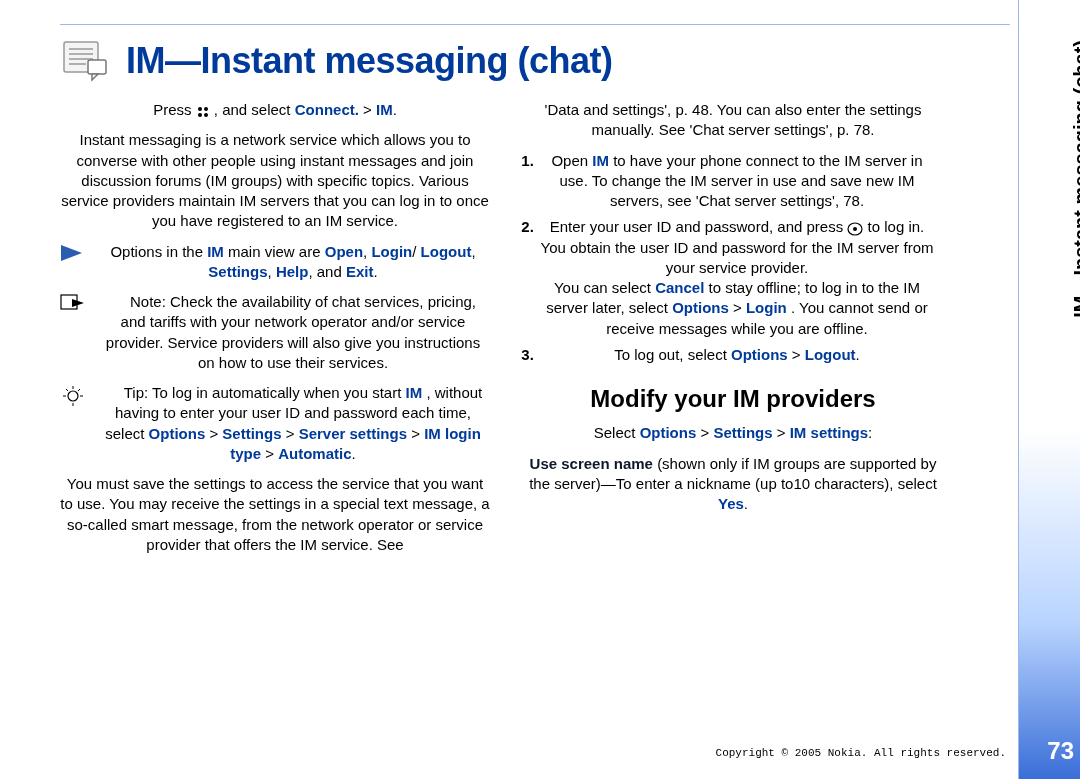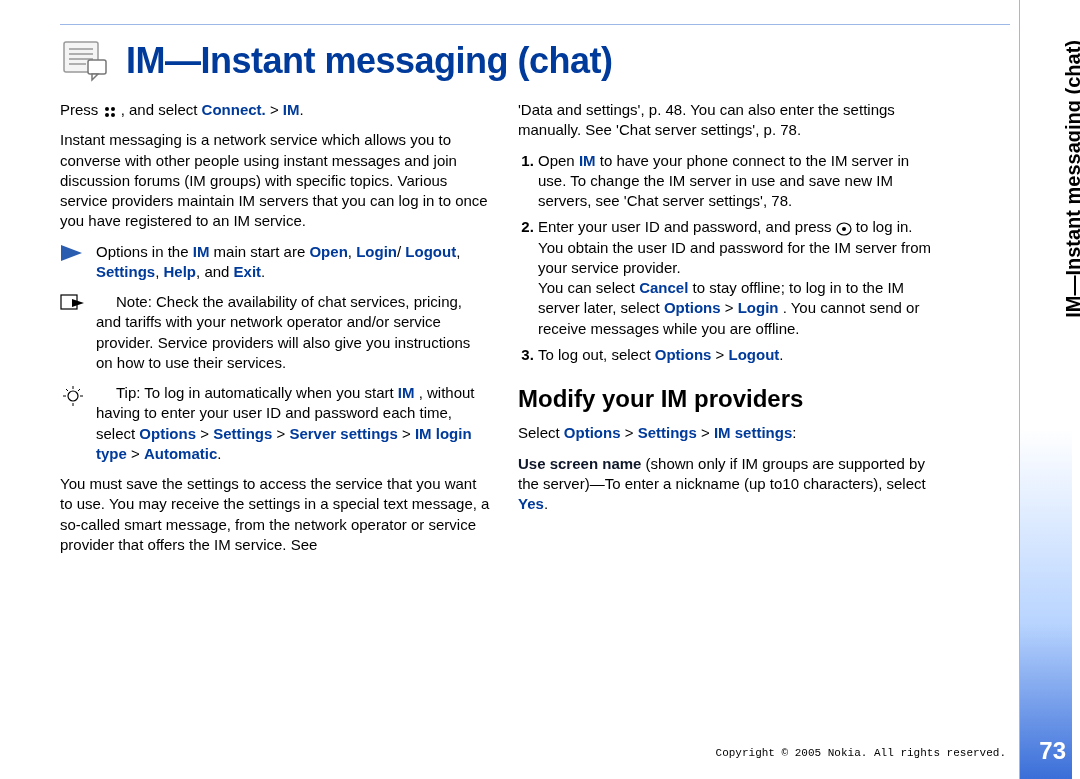--- a/index.html
+++ b/index.html
@@ -35,20 +35,21 @@
   h1.main-title {
     color: #003a9a;
     font-size: 36px;
     font-weight: bold;
     margin: 0;
     letter-spacing: -0.5px;
   }
   .columns {
     display: flex;
     gap: 28px;
+    text-align: center;
   }
   .col {
     width: 430px;
     font-size: 15px;
     line-height: 1.35;
     color: #000;
   }
   .col p { margin: 0 0  10px 0; }
   h2.section {
     font-size: 24px;
@@ -78,26 +79,27 @@
   ol.steps li { margin-bottom: 6px; }
   ol.steps li::marker { font-weight: bold; }
   .inline-icon {
     display: inline-block;
     vertical-align: middle;
     width: 16px;
     height: 14px;
   }
   .side-tab {
     position: absolute;
-    right: 8px;
+    right: 0;
     top: 0;
     width: 52px;
     height: 779px;
     background: linear-gradient(to bottom, #ffffff 0%, #ffffff 55%, #b8d4ff 80%, #3a6ed8 100%);
     border-left: 1px solid #9db8e6;
+    padding-left: 9px;
   }
   .side-label {
     position: absolute;
     right: 10px;
     top: 40px;
     transform: rotate(-90deg);
     transform-origin: right top;
     font-size: 20px;
     font-weight: bold;
     color: #000;
@@ -176,21 +178,21 @@
       <p class="para">Instant messaging is a network service which allows you to converse with other people using instant messages and join discussion forums (IM groups) with specific topics. Various service providers maintain IM servers that you can log in to once you have registered to an IM service.</p>
 
       <div class="indent-block">
         <span class="block-icon">
           <svg viewBox="0 0 26 18">
               <polygon points="1,1 22,9 1,17" fill="#2a5db0"></polygon>
             </svg>
         </span>
         <span>Options in the </span>
         <span class="bold-link">IM</span>
-        <span> main start are </span>
+        <span> main view are </span>
         <span class="bold-link">Open</span><span>, </span>
         <span class="bold-link">Login</span><span>/</span>
         <span class="bold-link">Logout</span><span>, </span>
         <span class="bold-link">Settings</span><span>, </span>
         <span class="bold-link">Help</span><span>, and </span>
         <span class="bold-link">Exit</span><span>.</span>
       </div>
 
       <div class="indent-block">
         <span class="block-icon">

